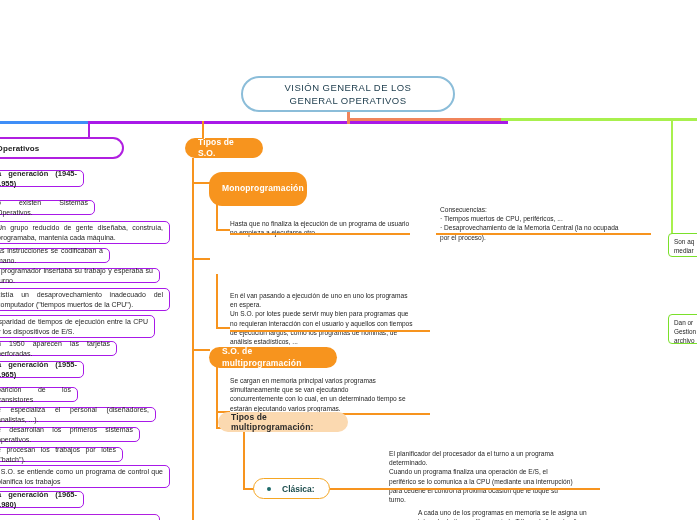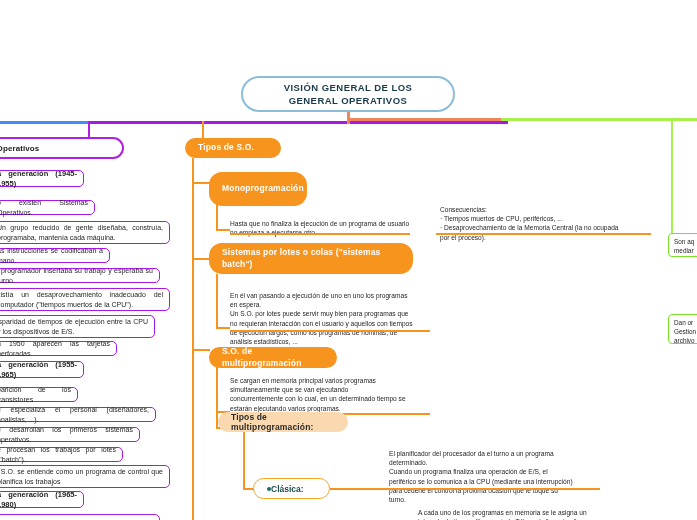--- a/index.html
+++ b/index.html
@@ -13,21 +13,21 @@
   .abs{position:absolute;box-sizing:border-box;}
 
   
   .trunk{height:3px;}
 
   
   .title-node{
     left:241px;top:76px;width:214px;height:36px;
     border:2px solid #8bbdd9;border-radius:18px;background:#ffffff;
     display:flex;align-items:center;justify-content:center;text-align:center;
-    color:#1a3a4a;font-size:9.5px;font-weight:bold;letter-spacing:.45px;
+    color:#1a3a4a;font-size:9.5px;font-weight:normal;letter-spacing:.45px;
     line-height:13px;padding:1px 14px;
   }
 
   
   .pill-purple{
     border:2px solid #b01fe0;border-radius:13px;background:#ffffff;
     color:#222;font-size:8px;font-weight:bold;line-height:11px;
     display:flex;align-items:center;padding:0 9px;letter-spacing:.1px;
   }
   .box-purple{
@@ -45,21 +45,21 @@
   }
   .pill-orange.sub{border-radius:13px;}
   .pill-peach{
     background:#fbd9b0;border-radius:13px;color:#2a2a2a;
     font-size:8.5px;font-weight:bold;display:flex;align-items:center;
     padding:0 13px;letter-spacing:.15px;
   }
   .pill-white-orange{
     background:#ffffff;border:1.6px solid #f5a623;border-radius:12px;
     color:#1d4d4d;font-size:8.5px;font-weight:bold;
-    display:flex;align-items:center;padding:0 13px;
+    display:flex;align-items:center;gap:11px;padding:0 13px;
   }
   .bullet-dot{width:4px;height:4px;border-radius:50%;background:#1d6b6b;flex:0 0 auto;}
 
   .note{
     color:#1f1f1f;font-size:6.6px;line-height:9.2px;white-space:pre-line;
   }
   .note-underline{height:2px;background:#f7941e;}
 
   
   .box-green{
@@ -144,21 +144,21 @@
   </div>
 
   <div class="abs box-purple bold" style="left:-10px;top:491px;width:94px;height:17px;">
     <span>a generación (1965-1980)</span>
   </div>
 
   <div class="abs" style="left:-10px;top:514px;width:170px;height:14px;border:1.6px solid #b01fe0;border-radius:5px;background:#fff;"></div>
 
   <div class="abs vline" style="left:202px;top:121px;height:24px;"></div>
 
-  <div class="abs pill-orange" style="left:185px;top:138px;width:96px;height:20px;">
+  <div class="abs pill-orange" style="left:185px;top:138px;width:78px;height:20px;">
     <span>Tipos de S.O.</span>
   </div>
 
   <div class="abs vline" style="left:192px;top:158px;height:362px;"></div>
 
   <div class="abs hline" style="left:192px;top:182px;width:18px;"></div>
   <div class="abs pill-orange sub" style="left:209px;top:172px;width:98px;height:34px;">
     <span>Monoprogramación</span>
   </div>
   <div class="abs vline" style="left:216px;top:193px;height:37px;"></div>
@@ -168,23 +168,20 @@
 no empieza a ejecutarse otro.</div>
   <div class="abs note-underline" style="left:230px;top:233px;width:180px;"></div>
 
   <div class="abs note" style="left:440px;top:205px;width:215px;">Consecuencias:
 ·  Tiempos muertos de CPU, periféricos, ...
 ·  Desaprovechamiento de la Memoria Central (la no ocupada
 por el proceso).</div>
   <div class="abs note-underline" style="left:436px;top:233px;width:215px;"></div>
 
   <div class="abs hline" style="left:192px;top:258px;width:18px;"></div>
-  <div class="abs pill-orange sub" style="left:209px;top:243px;width:204px;height:31px;">
-    <span>Sistemas por lotes o colas ("sistemas batch")</span>
-  </div>
   <div class="abs vline" style="left:216px;top:274px;height:54px;"></div>
   <div class="abs hline" style="left:216px;top:327px;width:14px;"></div>
 
   <div class="abs note" style="left:230px;top:291px;width:215px;">En él van pasando a ejecución de uno en uno los programas
 en espera.
 Un S.O. por lotes puede servir muy bien para programas que
 no requieran interacción con el usuario y aquellos con tiempos
 de ejecución largos, como los programas de nóminas, de
 análisis estadísticos, ...</div>
   <div class="abs note-underline" style="left:230px;top:330px;width:200px;"></div>

